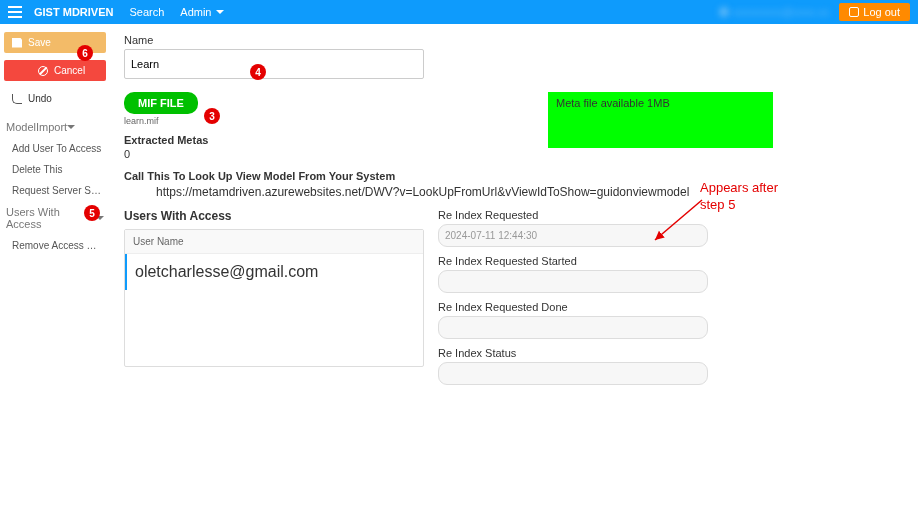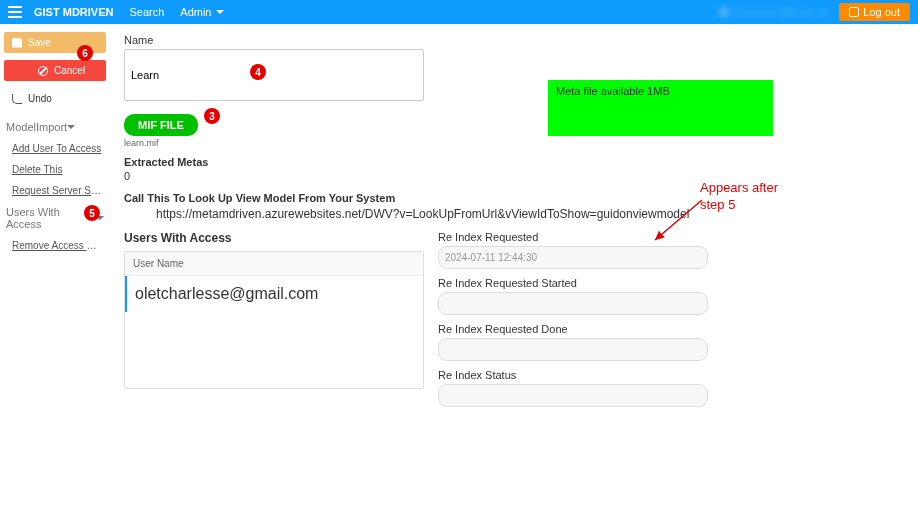--- a/index.html
+++ b/index.html
@@ -18,33 +18,33 @@
     .logout-btn { background: #ff8a00; color: #fff; border: none; padding: 3px 10px; font-size: 11px; border-radius: 2px; cursor: pointer; display: flex; align-items: center; gap: 4px; }
     .logout-icon { width: 10px; height: 10px; border: 1.5px solid #fff; border-radius: 2px; position: relative; }
     
     .main-layout { display: flex; }
     .sidebar { width: 110px; padding: 8px 4px; }
     .sidebar-btn { display: flex; align-items: center; gap: 6px; color: #fff; border: none; padding: 5px 8px; width: 100%; font-size: 10px; margin-bottom: 7px; cursor: pointer; border-radius: 2px; }
     .save-btn { background: #f3bb68; }
     .cancel-btn { background: #f4483e; padding-left: 34px; }
     .undo-btn { background: transparent; color: #333; }
     .sidebar-section { font-size: 11px; color: #777; padding: 5px 2px; display: flex; justify-content: flex-start; align-items: center; cursor: pointer; }
-    .sidebar-item { font-size: 10px; color: #555; padding: 5px 4px 5px 8px; cursor: pointer; white-space: nowrap; overflow: hidden; text-overflow: ellipsis; text-decoration: underline; }
+    .sidebar-item { font-size: 10px; color: #555; padding: 5px 4px 5px 8px; cursor: pointer; white-space: nowrap; overflow: hidden; text-overflow: ellipsis; }
     .section-caret { width: 0; height: 0; border-left: 4px solid transparent; border-right: 4px solid transparent; border-top: 4px solid #777; }
     .icon-save { width: 10px; height: 10px; background: #fff; clip-path: polygon(0 0, 80% 0, 100% 20%, 100% 100%, 0 100%); }
     .icon-cancel { width: 10px; height: 10px; border: 1.5px solid #fff; border-radius: 50%; position: relative; }
     .icon-cancel::after { content: ''; position: absolute; width: 10px; height: 1.5px; background: #fff; top: 3px; left: -1px; transform: rotate(-45deg); }
     .icon-undo { width: 10px; height: 10px; border: 1.5px solid #555; border-top: none; border-right: none; border-radius: 0 0 0 5px; position: relative; }
     
     .content { flex: 1; padding: 10px 14px; }
     .field-label { font-size: 11px; color: #333; margin-bottom: 3px; }
-    .text-input { width: 300px; padding: 19px 6px; border: 1px solid #ccc; border-radius: 2px; font-size: 11px; }
+    .text-input { width: 300px; padding: 8px 6px; border: 1px solid #ccc; border-radius: 2px; font-size: 11px; }
     .mif-btn { background: #00c000; color: #fff; border: none; padding: 5px 14px; font-size: 11px; font-weight: bold; margin-top: 13px; cursor: pointer; border-radius: 10px; }
     .mif-filename { font-size: 9px; color: #666; margin-top: 2px; }
-    .meta-status { background: #00ff00; padding: 5px 8px; font-size: 11px; position: absolute; left: 548px; top: 80px; width: 225px; height: 56px; }
+    .meta-status { background: #00ff00; padding: 5px 8px; font-size: 11px; position: absolute; left: 548px; top: 92px; width: 225px; height: 56px; }
     .section-heading { font-size: 11px; font-weight: bold; margin-top: 8px; }
     .url-text { font-size: 12px; color: #333; margin-top: 3px; word-break: break-all; margin-left: 32px; }
     
     .two-col { display: flex; gap: 14px; margin-top: 10px; }
     .left-col { width: 300px; }
     .right-col { width: 270px; }
     .panel-title { font-size: 12px; font-weight: bold; margin-bottom: 6px; }
     .table-box { border: 1px solid #ddd; border-radius: 2px; height: 138px; }
     .table-header { background: #f9f9f9; padding: 6px 8px; font-size: 10px; color: #666; border-bottom: 1px solid #eee; }
     .table-row { padding: 9px 8px; font-size: 16px; border-left: 2px solid #0e9bfc; }

